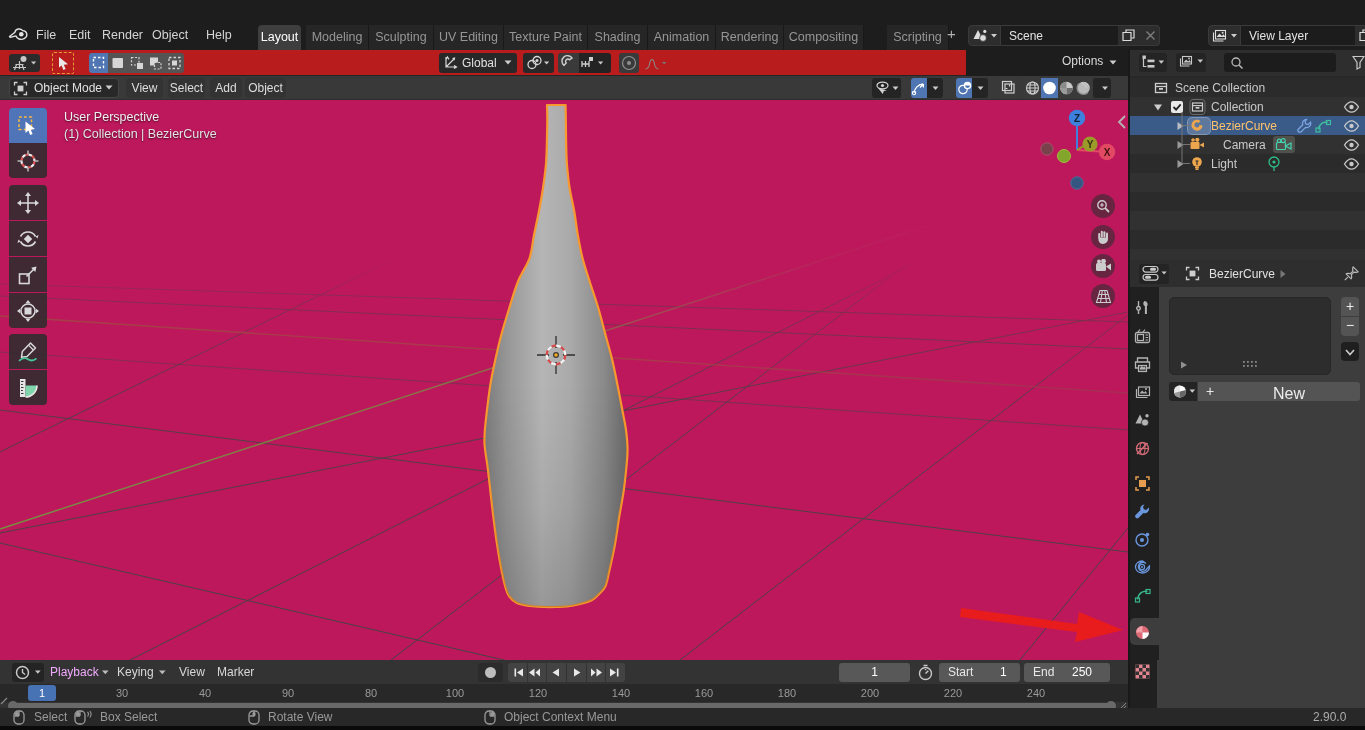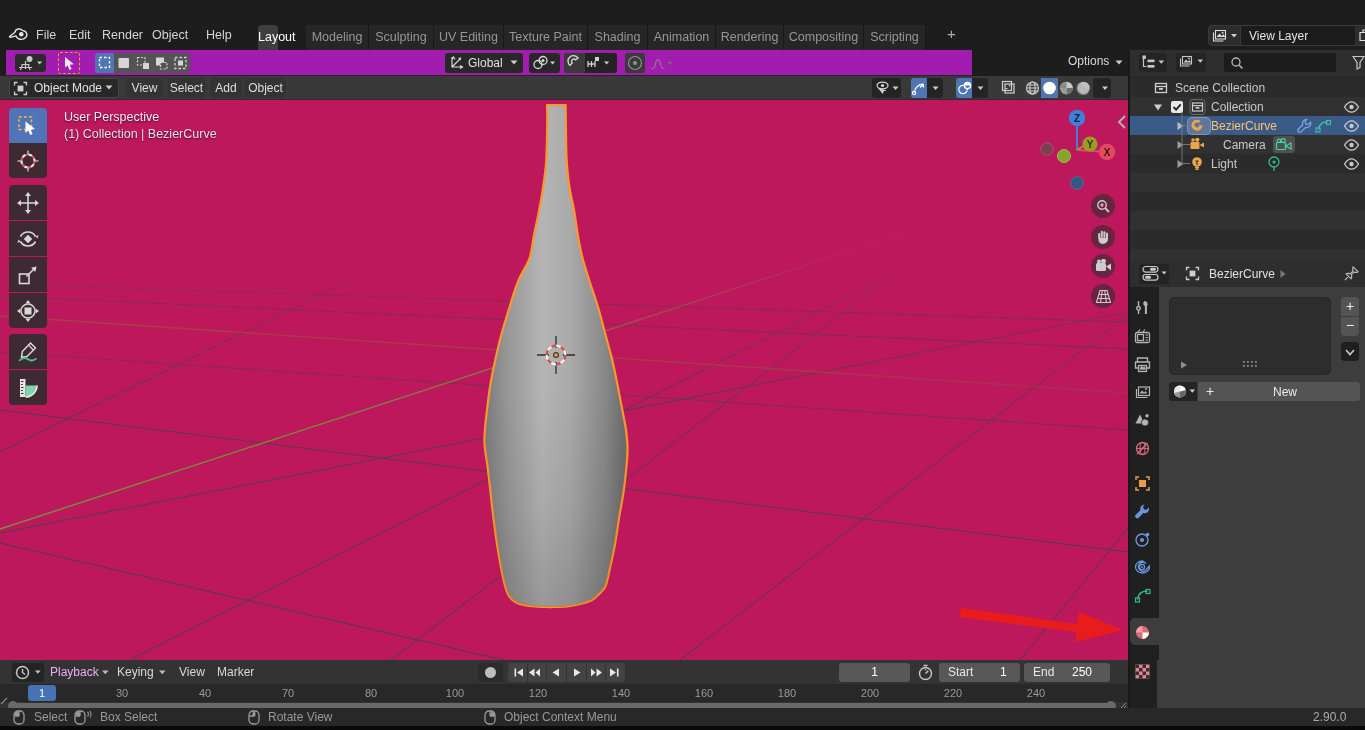--- a/index.html
+++ b/index.html
@@ -8,21 +8,21 @@
   #stage{position:absolute;top:0;left:0;width:1365px;height:730px;background:#1d1d1d;}
   
   #titlebar{top:0;left:0;width:1365px;height:21px;background:#ffffff;color:#000;}
   #titletxt{left:25px;top:3px;font-size:12px;color:#111;}
   
   #topbar{top:21px;left:0;width:1365px;height:29px;background:#1d1d1d;}
   .menu{font-size:12.5px;color:#d4d4d4;position:absolute;top:7px;}
   .wtab{position:absolute;top:4px;height:25px;line-height:25px;font-size:12.5px;color:#969696;background:#262626;text-align:center;border-right:1px solid #191919;}
   .wtab.active{background:#3e3e3e;color:#fff;border-radius:4px 4px 0 0;border-right:none;}
   
-  #toolrow{top:50px;left:0;width:966px;height:26px;background:#a21caf;border-bottom:1px solid #252525;margin-left:6px;}
+  #toolrow{top:50px;left:0;width:966px;height:26px;background:#b91c1c;border-bottom:1px solid #252525;}
   #header2{top:76px;left:0;width:1128px;height:24px;background:#393939;border-bottom:1px solid #2e2e2e;}
   .hbtn{position:absolute;background:#333333;border-radius:4px;color:#dedede;font-size:12px;text-align:center;}
   
   #viewport{top:100px;left:0;width:1128px;height:560px;background:#be185d;overflow:hidden;}
   .tbtn{position:absolute;left:9px;width:38px;height:35px;background:#2c2c2cdd;display:flex;align-items:center;justify-content:center;}
   
   #outliner{top:50px;left:1128px;width:237px;height:210px;background:#282828;border-left:2px solid #191919;overflow:hidden;}
   #outlhead{position:absolute;top:0;left:0;width:237px;height:26px;background:#2e2e2e;}
   .orow{position:absolute;left:0;width:237px;height:19px;font-size:12px;color:#c9c9c9;display:flex;align-items:center;}
   
@@ -44,32 +44,51 @@
 <div id="topbar" class="abs">
   <svg class="abs" style="left:8px;top:6px" width="22" height="17" viewBox="0 0 22 17">
     <path d="M1.5 9.5 L7 5.2 C7.6 1.6 12.5 0.9 14.6 3.6 C19 3.4 20.6 9.4 16.2 11.6 C12.8 13.3 8.6 11.8 8 8.9 L2.2 10.4 Z" fill="none" stroke="#e4e4e4" stroke-width="1.4" stroke-linejoin="round"></path>
     <circle cx="13.3" cy="7.3" r="2.3" fill="#e4e4e4"></circle>
   </svg>
   <div class="menu" style="left:36px">File</div>
   <div class="menu" style="left:69px">Edit</div>
   <div class="menu" style="left:102px">Render</div>
   <div class="menu" style="left:152px">Object</div>
   <div class="menu" style="left:206px">Help</div>
-  <div class="wtab active" style="left:258px;width:20px;">Layout</div>
+  <div class="wtab active" style="left:258px;width:43px;">Layout</div>
   <div class="wtab" style="left:306px;width:63px;">Modeling</div>
   <div class="wtab" style="left:369px;width:65px;">Sculpting</div>
   <div class="wtab" style="left:434px;width:70px;">UV Editing</div>
   <div class="wtab" style="left:504px;width:84px;">Texture Paint</div>
   <div class="wtab" style="left:588px;width:60px;">Shading</div>
   <div class="wtab" style="left:648px;width:68px;">Animation</div>
   <div class="wtab" style="left:716px;width:68px;">Rendering</div>
   <div class="wtab" style="left:784px;width:80px;">Compositing</div>
-  <div class="wtab" style="left:864px;width:62px;">Scripting</div>
+  <div class="wtab" style="left:887px;width:62px;">Scripting</div>
   <div class="menu" style="left:947px;top:4px;font-size:15px;color:#b0b0b0">+</div>
 
+  <div class="abs" style="left:968px;top:4px;width:192px;height:21px;background:#0000;">
+    <div class="abs" style="left:0;top:0;width:33px;height:21px;background:#2d2d2d;border-radius:4px 0 0 4px;border:1px solid #3a3a3a;"></div>
+    <div class="abs" style="left:33px;top:0;width:117px;height:21px;background:#1c1c1c;border-top:1px solid #3a3a3a;border-bottom:1px solid #3a3a3a;color:#e3e3e3;font-size:12px;line-height:20px;padding-left:8px;">Scene</div>
+    <div class="abs" style="left:150px;top:0;width:24px;height:21px;background:#2d2d2d;border-top:1px solid #3a3a3a;border-bottom:1px solid #3a3a3a;"></div>
+    <div class="abs" style="left:174px;top:0;width:18px;height:21px;background:#2d2d2d;border-radius:0 4px 4px 0;border:1px solid #3a3a3a;border-left:none;"></div>
+    <svg class="abs" style="left:4px;top:3px" width="26" height="15" viewBox="0 0 26 15">
+      <path d="M6 2 L10.5 11 H1.5 Z" fill="#ddd"></path>
+          <circle cx="11" cy="10" r="3.4" fill="#ddd" stroke="#2d2d2d" stroke-width="0.8"></circle>
+          <circle cx="12.8" cy="3.4" r="1.6" fill="#ddd"></circle>
+      <path d="M19 6 l3 3.4 3 -3.4 z" fill="#ccc"></path>
+    </svg>
+    <svg class="abs" style="left:153px;top:3px" width="18" height="15" viewBox="0 0 18 15">
+      <path d="M2 4.5 h8 v8 h-8 Z" fill="none" stroke="#ddd" stroke-width="1.2"></path>
+          <path d="M5 4.5 v-2.5 h8 v8 h-2.5" fill="none" stroke="#ddd" stroke-width="1.2"></path>
+    </svg>
+    <svg class="abs" style="left:176px;top:5px" width="14" height="12" viewBox="0 0 14 12">
+          <path d="M2.5 1.5 l8 8 M10.5 1.5 l-8 8" stroke="#7e7e7e" stroke-width="1.4"></path>
+        </svg>
+  </div>
 
   <div class="abs" style="left:1208px;top:4px;width:190px;height:24px;">
     <div class="abs" style="left:0;top:0;width:33px;height:21px;background:#2d2d2d;border-radius:4px 0 0 4px;border:1px solid #3a3a3a;"></div>
     <div class="abs" style="left:33px;top:0;width:114px;height:21px;background:#1c1c1c;border-top:1px solid #3a3a3a;border-bottom:1px solid #3a3a3a;color:#e3e3e3;font-size:12px;line-height:20px;padding-left:8px;">View Layer</div>
     <div class="abs" style="left:147px;top:0;width:24px;height:21px;background:#2d2d2d;border-top:1px solid #3a3a3a;border-bottom:1px solid #3a3a3a;"></div>
     <div class="abs" style="left:171px;top:0;width:18px;height:21px;background:#2d2d2d;border-radius:0 4px 4px 0;border:1px solid #3a3a3a;border-left:none;"></div>
     <svg class="abs" style="left:4px;top:3px" width="26" height="15" viewBox="0 0 26 15">
       <rect x="3.5" y="2.5" width="10" height="8.5" fill="none" stroke="#ddd" stroke-width="1.1"></rect>
       <path d="M4.5 9 l3 -3.5 2.4 2.4 1.6 -1.6 2 2.7 z" fill="#ddd"></path>
           <circle cx="10.6" cy="4.8" r="1" fill="#ddd"></circle>
@@ -661,21 +680,21 @@
   <div class="abs" style="left:39px;top:122px;width:30px;height:19px;background:#242424;border-radius:3px 0 0 3px;"></div>
   <svg class="abs" style="left:42px;top:124px" width="26" height="15" viewBox="0 0 26 15">
     <circle cx="8" cy="7.5" r="6" fill="#fff"></circle>
         <path d="M8 1.5 a6 6 0 0 0 0 12 z" fill="#999"></path>
         <path d="M8 7.5 l5.8 -1.4 a6 6 0 0 1 -5.8 7.4 z" fill="#666"></path>
         <path d="M8 7.5 l-5.8 1.6 a6 6 0 0 1 5.8 -7.6 z" fill="#e8e8e8"></path>
     <path d="M17.5 5.5 l2.8 3.2 2.8 -3.2 z" fill="#ccc"></path>
   </svg>
   <div class="abs" style="left:67px;top:122px;width:163px;height:19px;background:#545454;border-radius:0 3px 3px 0;border-left:1px solid #3a3a3a;"></div>
   <div class="abs" style="left:76px;top:123px;color:#e8e8e8;font-size:14px;">+</div>
-  <div class="abs" style="left:143px;top:125px;color:#ececec;font-size:12px;">New</div>
+  <div class="abs" style="left:143px;top:125px;color:#ececec;font-size:16px;">New</div>
 </div>
 
 <div id="timeline" class="abs">
 
   <div class="abs" style="left:12px;top:3px;width:32px;height:19px;background:#242424;border-radius:3px;"></div>
   <svg class="abs" style="left:15px;top:5px" width="28" height="15" viewBox="0 0 28 15">
     <circle cx="7.5" cy="7.5" r="6" fill="none" stroke="#c8c8c8" stroke-width="1.5"></circle>
         <path d="M7.5 4 v3.5 l2.6 2" stroke="#c8c8c8" stroke-width="1.4" fill="none"></path>
     <path d="M20 5.5 l2.8 3.2 2.8 -3.2 z" fill="#c8c8c8"></path>
   </svg>
@@ -717,21 +736,21 @@
   <div class="abs" style="left:939px;top:3px;width:81px;height:19px;background:#585858;border-radius:3px;"></div>
   <div class="abs" style="left:948px;top:5px;font-size:12px;color:#e8e8e8;">Start</div>
   <div class="abs" style="left:1000px;top:5px;font-size:12px;color:#fff;">1</div>
   <div class="abs" style="left:1024px;top:3px;width:86px;height:19px;background:#585858;border-radius:3px;"></div>
   <div class="abs" style="left:1033px;top:5px;font-size:12px;color:#e8e8e8;">End</div>
   <div class="abs" style="left:1072px;top:5px;font-size:12px;color:#fff;">250</div>
 
   <div id="ruler">
     <div class="abs" style="left:122px;top:3px;font-size:11px;color:#9a9a9a;transform:translateX(-50%);">30</div>
     <div class="abs" style="left:205px;top:3px;font-size:11px;color:#9a9a9a;transform:translateX(-50%);">40</div>
-    <div class="abs" style="left:288px;top:3px;font-size:11px;color:#9a9a9a;transform:translateX(-50%);">70</div>
+    <div class="abs" style="left:288px;top:3px;font-size:11px;color:#9a9a9a;transform:translateX(-50%);">90</div>
     <div class="abs" style="left:371px;top:3px;font-size:11px;color:#9a9a9a;transform:translateX(-50%);">80</div>
     <div class="abs" style="left:455px;top:3px;font-size:11px;color:#9a9a9a;transform:translateX(-50%);">100</div>
     <div class="abs" style="left:538px;top:3px;font-size:11px;color:#9a9a9a;transform:translateX(-50%);">120</div>
     <div class="abs" style="left:621px;top:3px;font-size:11px;color:#9a9a9a;transform:translateX(-50%);">140</div>
     <div class="abs" style="left:704px;top:3px;font-size:11px;color:#9a9a9a;transform:translateX(-50%);">160</div>
     <div class="abs" style="left:787px;top:3px;font-size:11px;color:#9a9a9a;transform:translateX(-50%);">180</div>
     <div class="abs" style="left:870px;top:3px;font-size:11px;color:#9a9a9a;transform:translateX(-50%);">200</div>
     <div class="abs" style="left:953px;top:3px;font-size:11px;color:#9a9a9a;transform:translateX(-50%);">220</div>
     <div class="abs" style="left:1036px;top:3px;font-size:11px;color:#9a9a9a;transform:translateX(-50%);">240</div>
     <div class="abs" style="left:28px;top:1px;width:28px;height:16px;background:#4772b3;border-radius:3px;color:#fff;font-size:11px;text-align:center;line-height:16px;">1</div>

